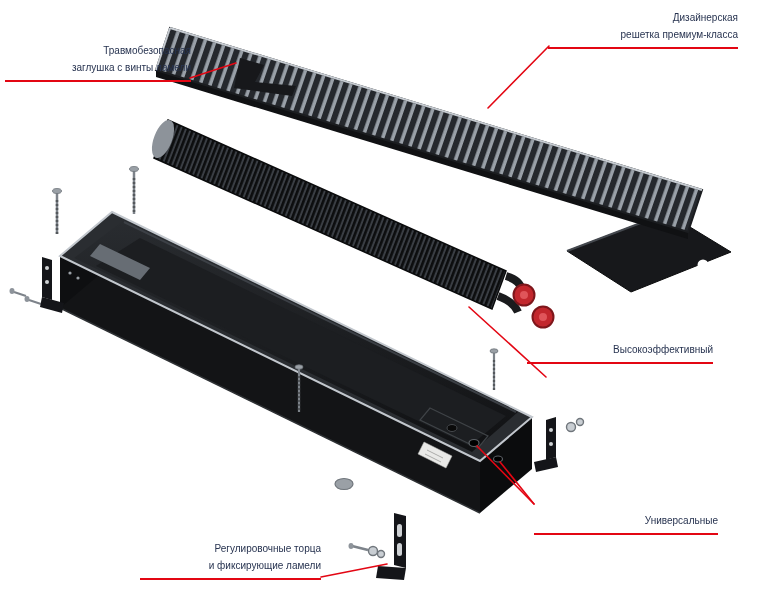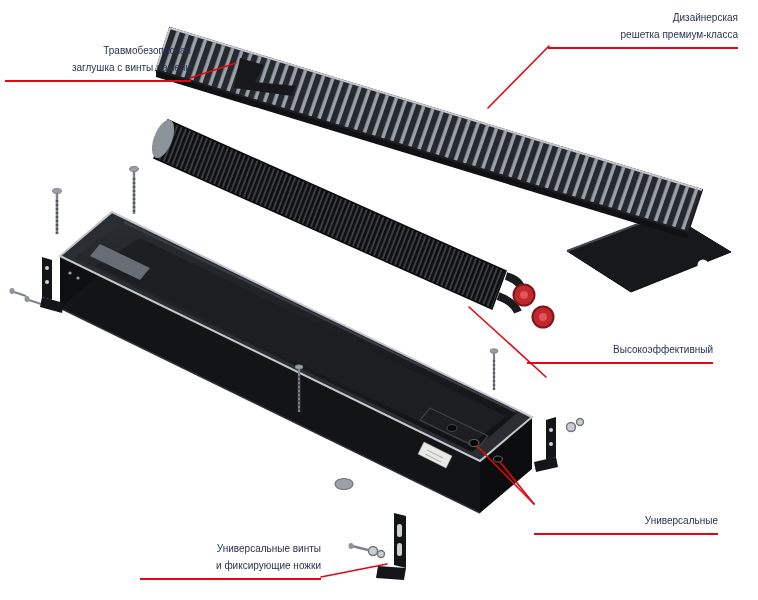--- a/index.html
+++ b/index.html
@@ -184,17 +184,17 @@
 
   <div class="label" style="left:527px; top:341px; width:186px;">
     <div>Высокоэффективный</div>
   </div>
 
   <div class="label" style="left:534px; top:499px; width:184px;margin-top:13px;">
     <div>Универсальные</div>
   </div>
 
   <div class="label" style="left:140px; top:540px; width:181px;">
-    <div>Универсальные винты</div>
-    <div>и фиксирующие ножки</div>
+    <div>Регулировочные торца</div>
+    <div>и фиксирующие ламели</div>
   </div>
 
 </div>
 
 </body></html>

